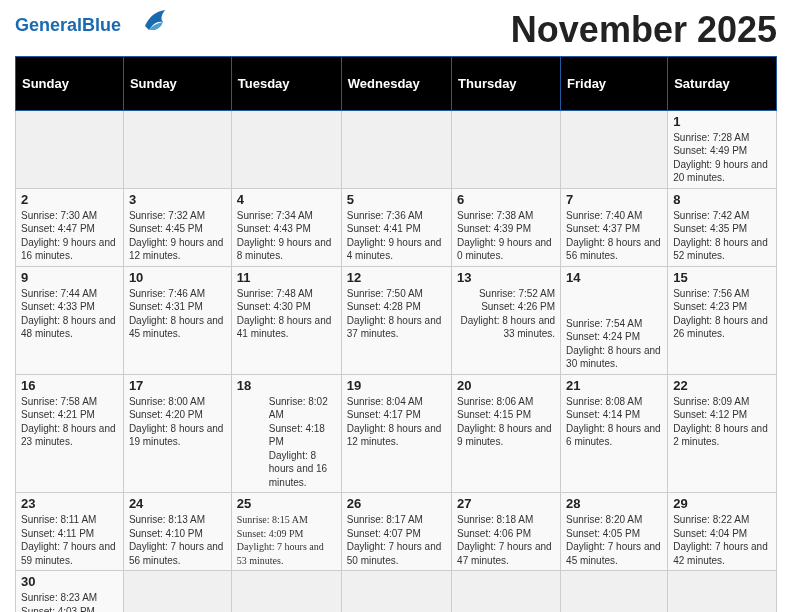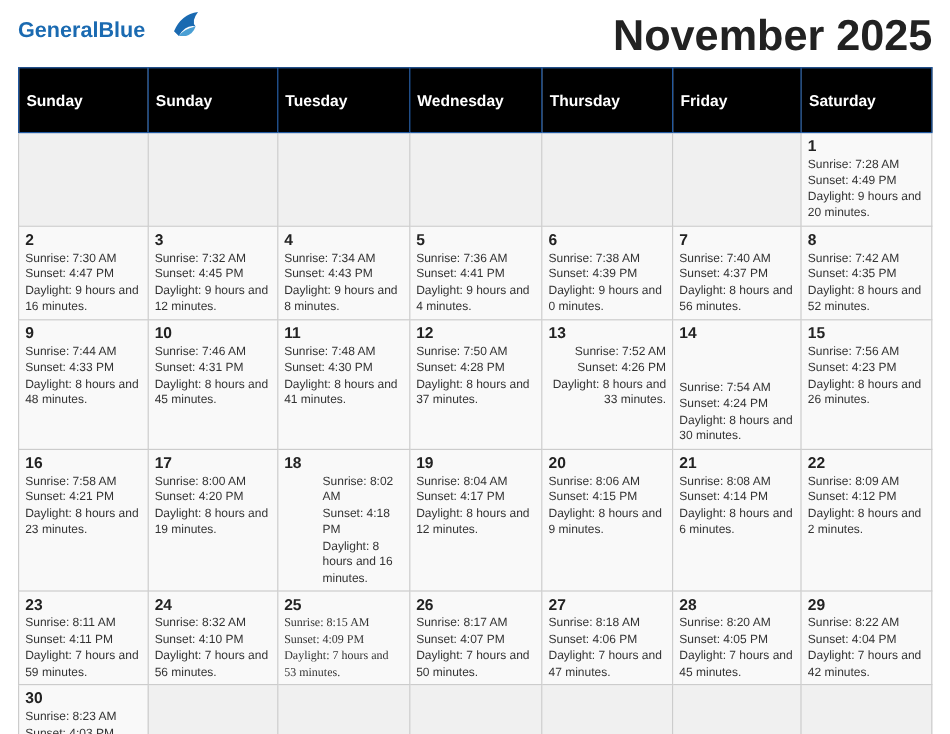--- a/index.html
+++ b/index.html
@@ -265,21 +265,21 @@
       </tr>
       <tr>
         <td>
           <div class="day-number">23</div>
           <div class="day-info" style="white-space: pre-line;">Sunrise: 8:11 AM
 Sunset: 4:11 PM
 Daylight: 7 hours and 59 minutes.</div>
         </td>
         <td>
           <div class="day-number">24</div>
-          <div class="day-info" style="white-space: pre-line;">Sunrise: 8:32 AM
+          <div class="day-info" style="white-space: pre-line;">Sunrise: 8:13 AM
 Sunset: 4:10 PM
 Daylight: 7 hours and 56 minutes.</div>
         </td>
         <td>
           <div class="day-number">25</div>
           <div class="day-info" style="white-space: pre-line; font-family: Liberation Serif, serif;">Sunrise: 8:15 AM
 Sunset: 4:09 PM
 Daylight: 7 hours and 53 minutes.</div>
         </td>
         <td>

